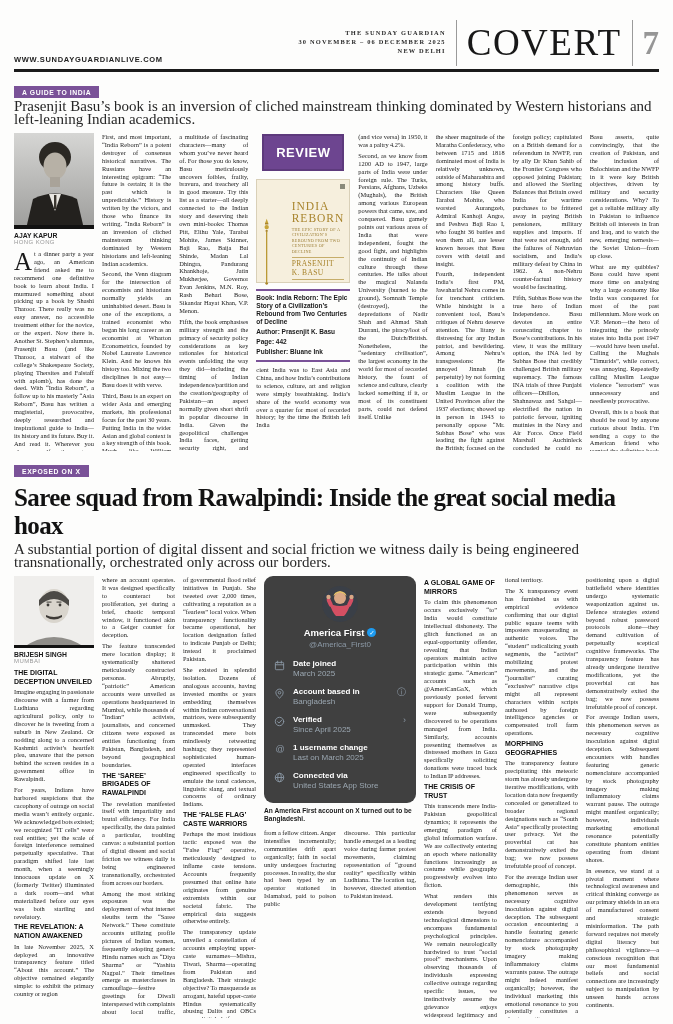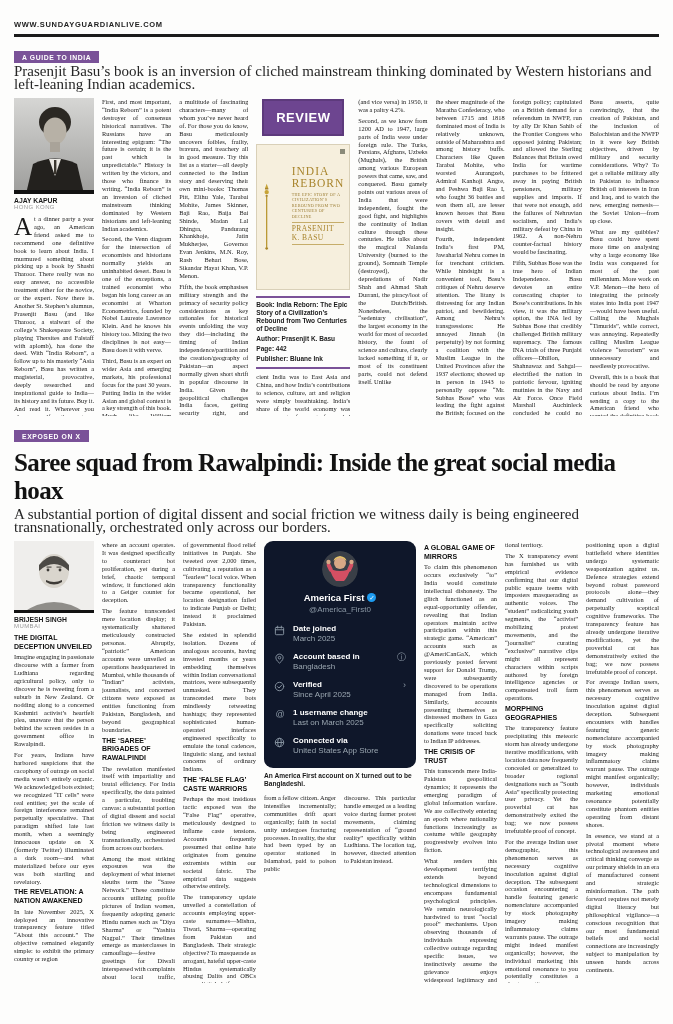--- a/index.html
+++ b/index.html
@@ -44,34 +44,34 @@
 
   .author-photo{width:100%;display:block;}
   .byline-name{font-family:"Liberation Sans",sans-serif;font-weight:bold;font-size:6.8px;margin-top:3px;}
   .byline-loc{font-family:"Liberation Sans",sans-serif;font-size:6px;color:#999;
               letter-spacing:.4px;margin-bottom:5px;}
 
   
   .review-badge{background:#6d4590;border:2px solid #5d3a7c;color:#fff;
                 font-family:"Liberation Sans",sans-serif;font-weight:bold;font-size:13px;
                 text-align:center;letter-spacing:.5px;padding:9px 0;margin:1px 6px 8px;}
-  .book-cover{background:#f6efdd;border:1px solid #d9d0b8;height:146px;display:flex;gap:20px;
+  .book-cover{background:#f6efdd;border:1px solid #d9d0b8;height:104px;display:flex;gap:20px;
               padding:5px;box-sizing:border-box;position:relative;}
   .pub-logo{position:absolute;top:4px;right:4px;width:5px;height:5px;background:#8a8a7a;}
   .cover-text{flex:1;padding-top:16px;}
   .cover-title{font-size:11.5px;line-height:11.5px;color:#a8842c;letter-spacing:1px;}
   .cover-sub{font-size:4.2px;line-height:5.4px;color:#9b7d33;margin:3px 0;letter-spacing:.3px;}
   .cover-author{font-size:7.5px;line-height:8.5px;color:#a8842c;letter-spacing:.4px;}
   .cover-rule{height:1px;background:#c6ad6a;margin:2px 0;}
   .book-meta{border-top:2px solid #7a5298;border-bottom:2px solid #7a5298;padding:3px 0 2px;margin:6px 0 4px;}
   .meta-line{font-family:"Liberation Sans",sans-serif;font-weight:bold;font-size:6.5px;
              line-height:8px;margin:0 0 2px;}
 
   
-  .x-card{background:#0f172a;border-radius:9px;padding:10px 10px 4px;color:#fff;
+  .x-card{background:#404040;border-radius:9px;padding:10px 10px 4px;color:#fff;
           font-family:"Liberation Sans",sans-serif;}
   .x-avatar{display:block;margin:0 auto;width:36px;height:36px;border-radius:50%;}
   .x-name-row{display:flex;justify-content:center;align-items:center;gap:3px;margin-top:5px;}
   .x-name{font-weight:bold;font-size:9.5px;}
   .x-badge{width:9px;height:9px;background:#1d9bf0;border-radius:50%;color:#fff;
            font-size:6.5px;line-height:9px;text-align:center;flex:0 0 9px;}
   .x-handle{text-align:center;color:#8b98a5;font-size:8px;margin:2px 0 10px;}
   .x-row{display:flex;align-items:flex-start;gap:7px;margin-bottom:8px;}
   .x-row-icon{flex:0 0 12px;width:12px;padding-top:1px;color:#8b98a5;
               font-size:9px;line-height:10px;text-align:center;}
@@ -84,20 +84,31 @@
   .mini-col{flex:1 1 0;overflow:hidden;}
   svg.icon{display:block;}
 </style>
 </head>
 <body>
 
 <div class="page">
 
   <div class="masthead">
     <div class="site-url">WWW.SUNDAYGUARDIANLIVE.COM</div>
+    <div class="masthead-right">
+      <div class="dateline">
+        <div>THE SUNDAY GUARDIAN</div>
+        <div>30 NOVEMBER – 06 DECEMBER 2025</div>
+        <div>NEW DELHI</div>
+      </div>
+      <div class="vrule"></div>
+      <div class="section-name">COVERT</div>
+      <div class="vrule"></div>
+      <div class="page-num">7</div>
+    </div>
   </div>
   <div class="thick-rule"></div>
 
   <section class="article inner" id="a1">
     <span class="kicker">A GUIDE TO INDIA</span>
     <p class="standfirst">Prasenjit Basu’s book is an inversion of cliched mainstream thinking dominated by Western historians and left-leaning Indian academics.</p>
 
     <div class="cols">
       <div class="col w-photo">
         <svg class="author-photo" viewBox="0 0 80 96">

